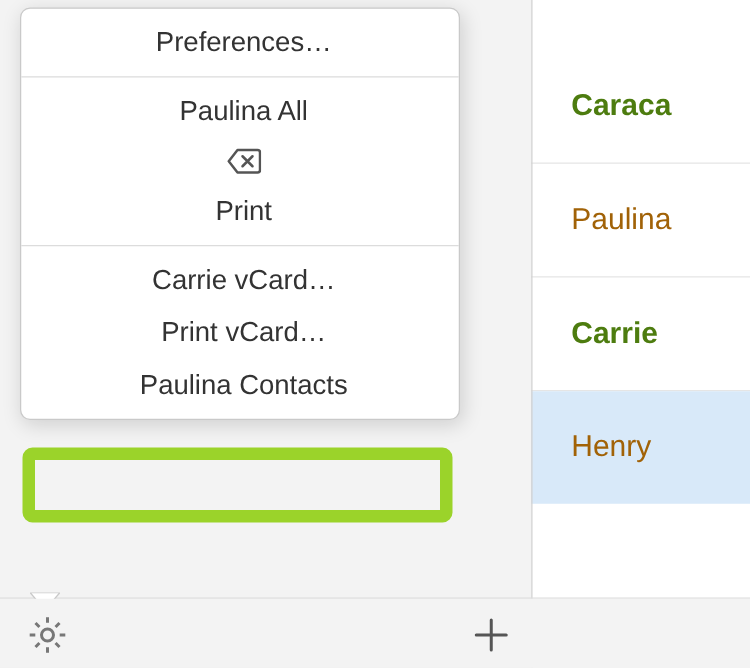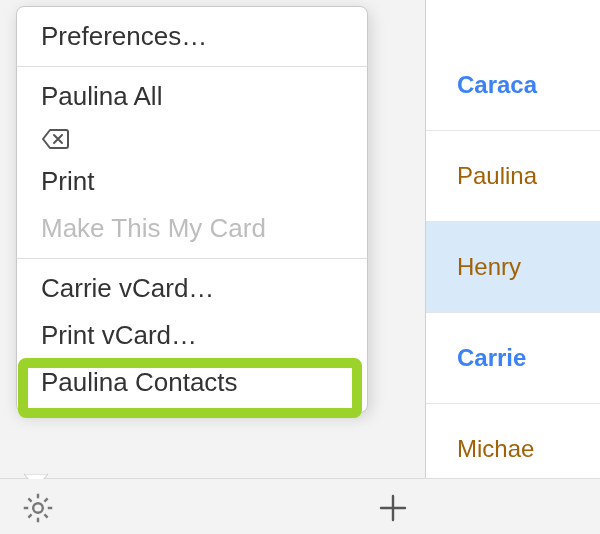--- a/index.html
+++ b/index.html
@@ -3,33 +3,33 @@
 <meta charset="utf-8">
 <style>
   html,body{margin:0;padding:0;font-family:-apple-system,"Helvetica Neue",Arial,sans-serif;background:#f3f3f3}
   #frame{position:relative;width:600px;height:534px;overflow:hidden;background:#f0f0f0}
   
   .leftpane{position:absolute;left:0;top:0;width:425px;height:534px;background:#f3f3f3}
   .rightpane{position:absolute;left:425px;top:0;width:175px;height:534px;background:#fff}
   .rightdivider{position:absolute;left:425px;top:0;width:1px;height:534px;background:#d0d0d0}
   
   .contact-row{position:relative;height:90px;display:flex;align-items:center;padding-left:32px;font-size:24px;color:#a16207;border-bottom:1px solid #e5e5e5;white-space:nowrap;overflow:hidden}
-  .contact-row.bold{font-weight:700;color:#3b82f6}
+  .contact-row.bold{font-weight:700;color:#4d7c0f}
   .contact-row.selected{background:#d8e9f9}
   .contact-row:last-child{border-bottom:none}
   .rightpane .spacer-top{height:40px}
   
   .bottombar{position:absolute;left:0;bottom:0;width:600px;height:55px;background:#f3f3f3}
   .gear{position:absolute;left:20px;bottom:8px;width:36px;height:36px;color:#777}
   .plus{position:absolute;left:375px;bottom:8px;width:36px;height:36px;color:#555}
   .gear svg,.plus svg{width:100%;height:100%;display:block}
   .hr-bottom{position:absolute;left:0;bottom:55px;width:600px;height:1px;background:#dcdcdc}
   
   .menu{position:absolute;left:16px;top:6px;width:350px;background:#fff;border:1px solid #c9c9c9;border-radius:8px;box-shadow:2px 4px 16px rgba(0,0,0,.15)}
-  .menu-item{padding:8px 18px 8px 24px;font-size:26px;color:#333;display:flex;align-items:center;justify-content:flex-start;white-space:nowrap}
+  .menu-item{padding:8px 18px 8px 24px;font-size:22px;color:#333;display:flex;align-items:center;justify-content:center;white-space:nowrap}
   .menu-item.disabled{color:#bdbdbd}
   .menu-item.first{padding-top:14px}
   .menu-item.last{padding-bottom:14px}
   .menu-sep{height:1px;background:#dcdcdc;margin:6px 0}
   .delete-icon{display:inline-flex;align-items:center;justify-content:center;width:28px;height:22px;color:#555}
   .delete-icon svg{width:100%;height:100%;display:block}
   
   .highlight{position:absolute;left:18px;top:358px;width:344px;height:60px;border:10px solid #9BD32A;border-radius:8px;box-sizing:border-box;pointer-events:none}
   
   .tail{position:absolute;left:24px;bottom:46px;width:24px;height:14px}
@@ -42,28 +42,25 @@
   <div class="leftpane"></div>
 
   <div class="rightpane">
     <div class="spacer-top"></div>
     <div class="contact-row bold">
       <span>Caraca</span>
     </div>
     <div class="contact-row">
       <span>Paulina</span>
     </div>
-    <div class="contact-row selected">
-      <span>Henry</span>
-    </div>
     <div class="contact-row bold">
       <span>Carrie</span>
     </div>
-    <div class="contact-row">
-      <span>Michae</span>
+    <div class="contact-row selected">
+      <span>Henry</span>
     </div>
   </div>
 
   <div class="rightdivider"></div>
   <div class="hr-bottom"></div>
 
   <div class="menu">
     <div class="menu-item first">
       <span>Preferences…</span>
     </div>
@@ -74,23 +71,20 @@
     <div class="menu-item">
       <span class="delete-icon">
         <svg viewBox="0 0 28 22">
             <path d="M9 2 H25 Q27 2 27 4 V18 Q27 20 25 20 H9 L2 11 Z" fill="none" stroke="currentColor" stroke-width="2" stroke-linejoin="round"></path>
             <path d="M13 7 L21 15 M21 7 L13 15" stroke="currentColor" stroke-width="2" stroke-linecap="round"></path>
           </svg>
       </span>
     </div>
     <div class="menu-item">
       <span>Print</span>
-    </div>
-    <div class="menu-item disabled">
-      <span>Make This My Card</span>
     </div>
     <div class="menu-sep"></div>
     <div class="menu-item">
       <span>Carrie vCard…</span>
     </div>
     <div class="menu-item">
       <span>Print vCard…</span>
     </div>
     <div class="menu-item last">
       <span>Paulina Contacts</span>

